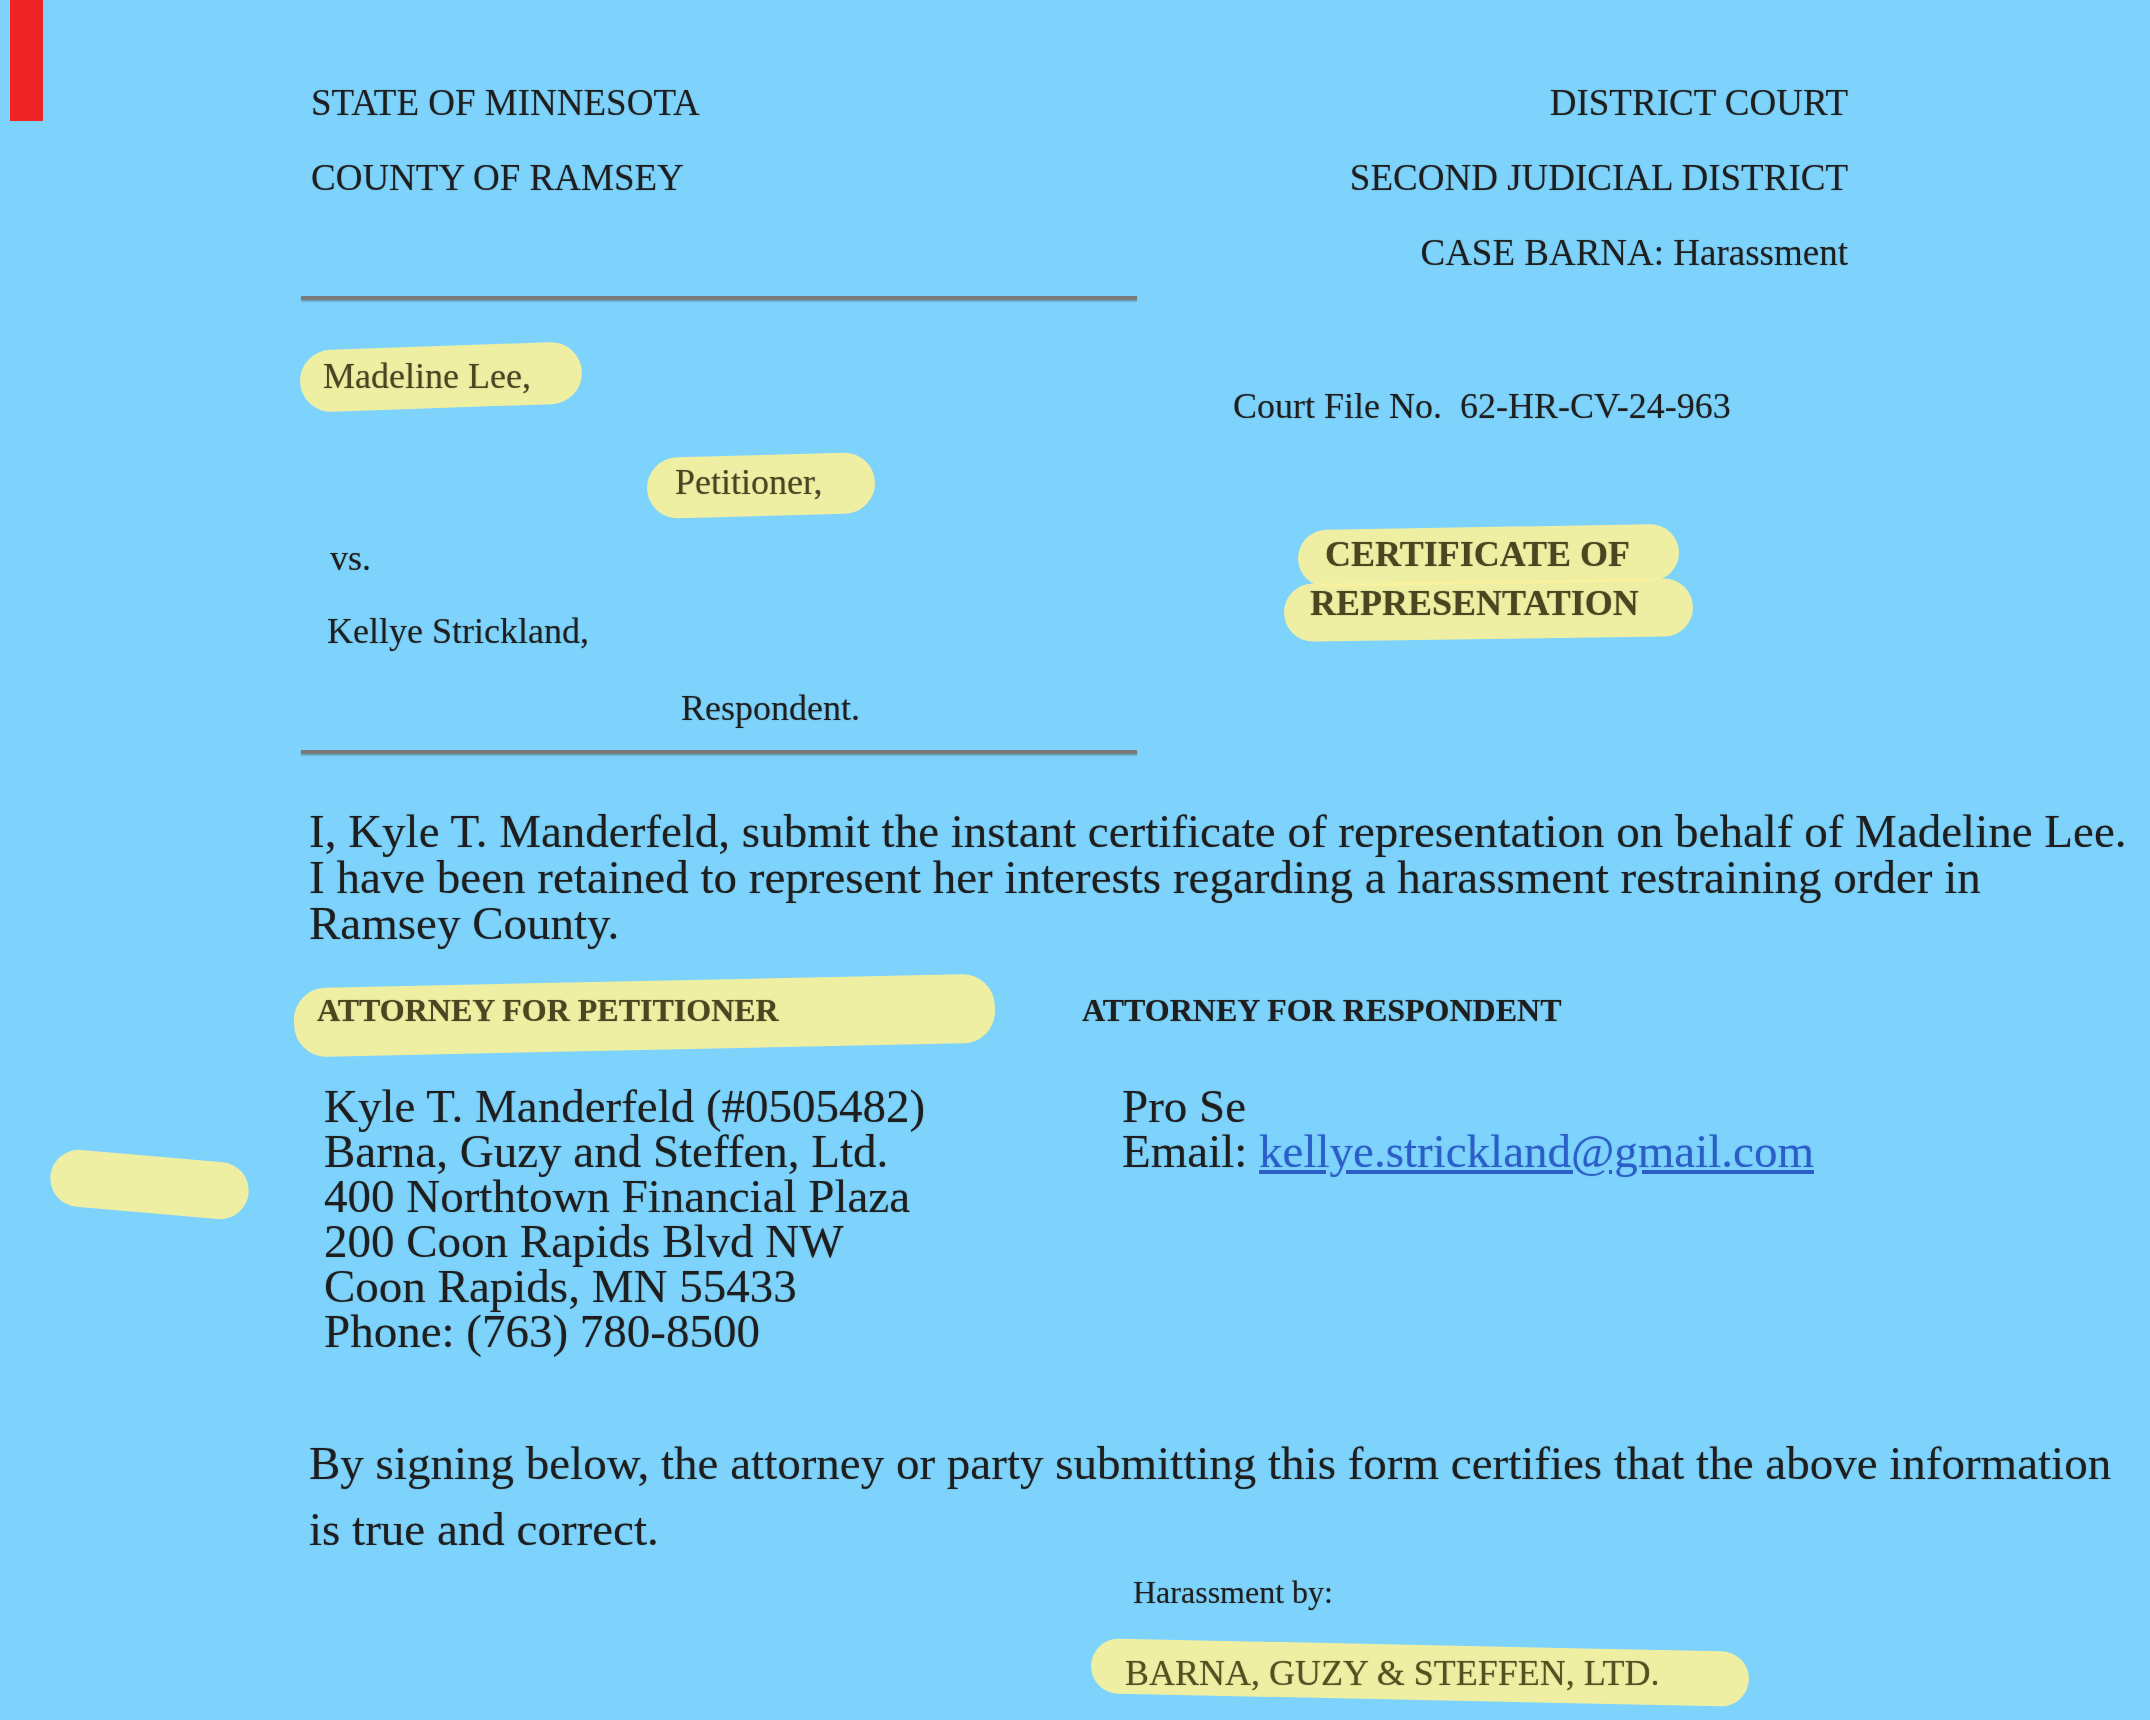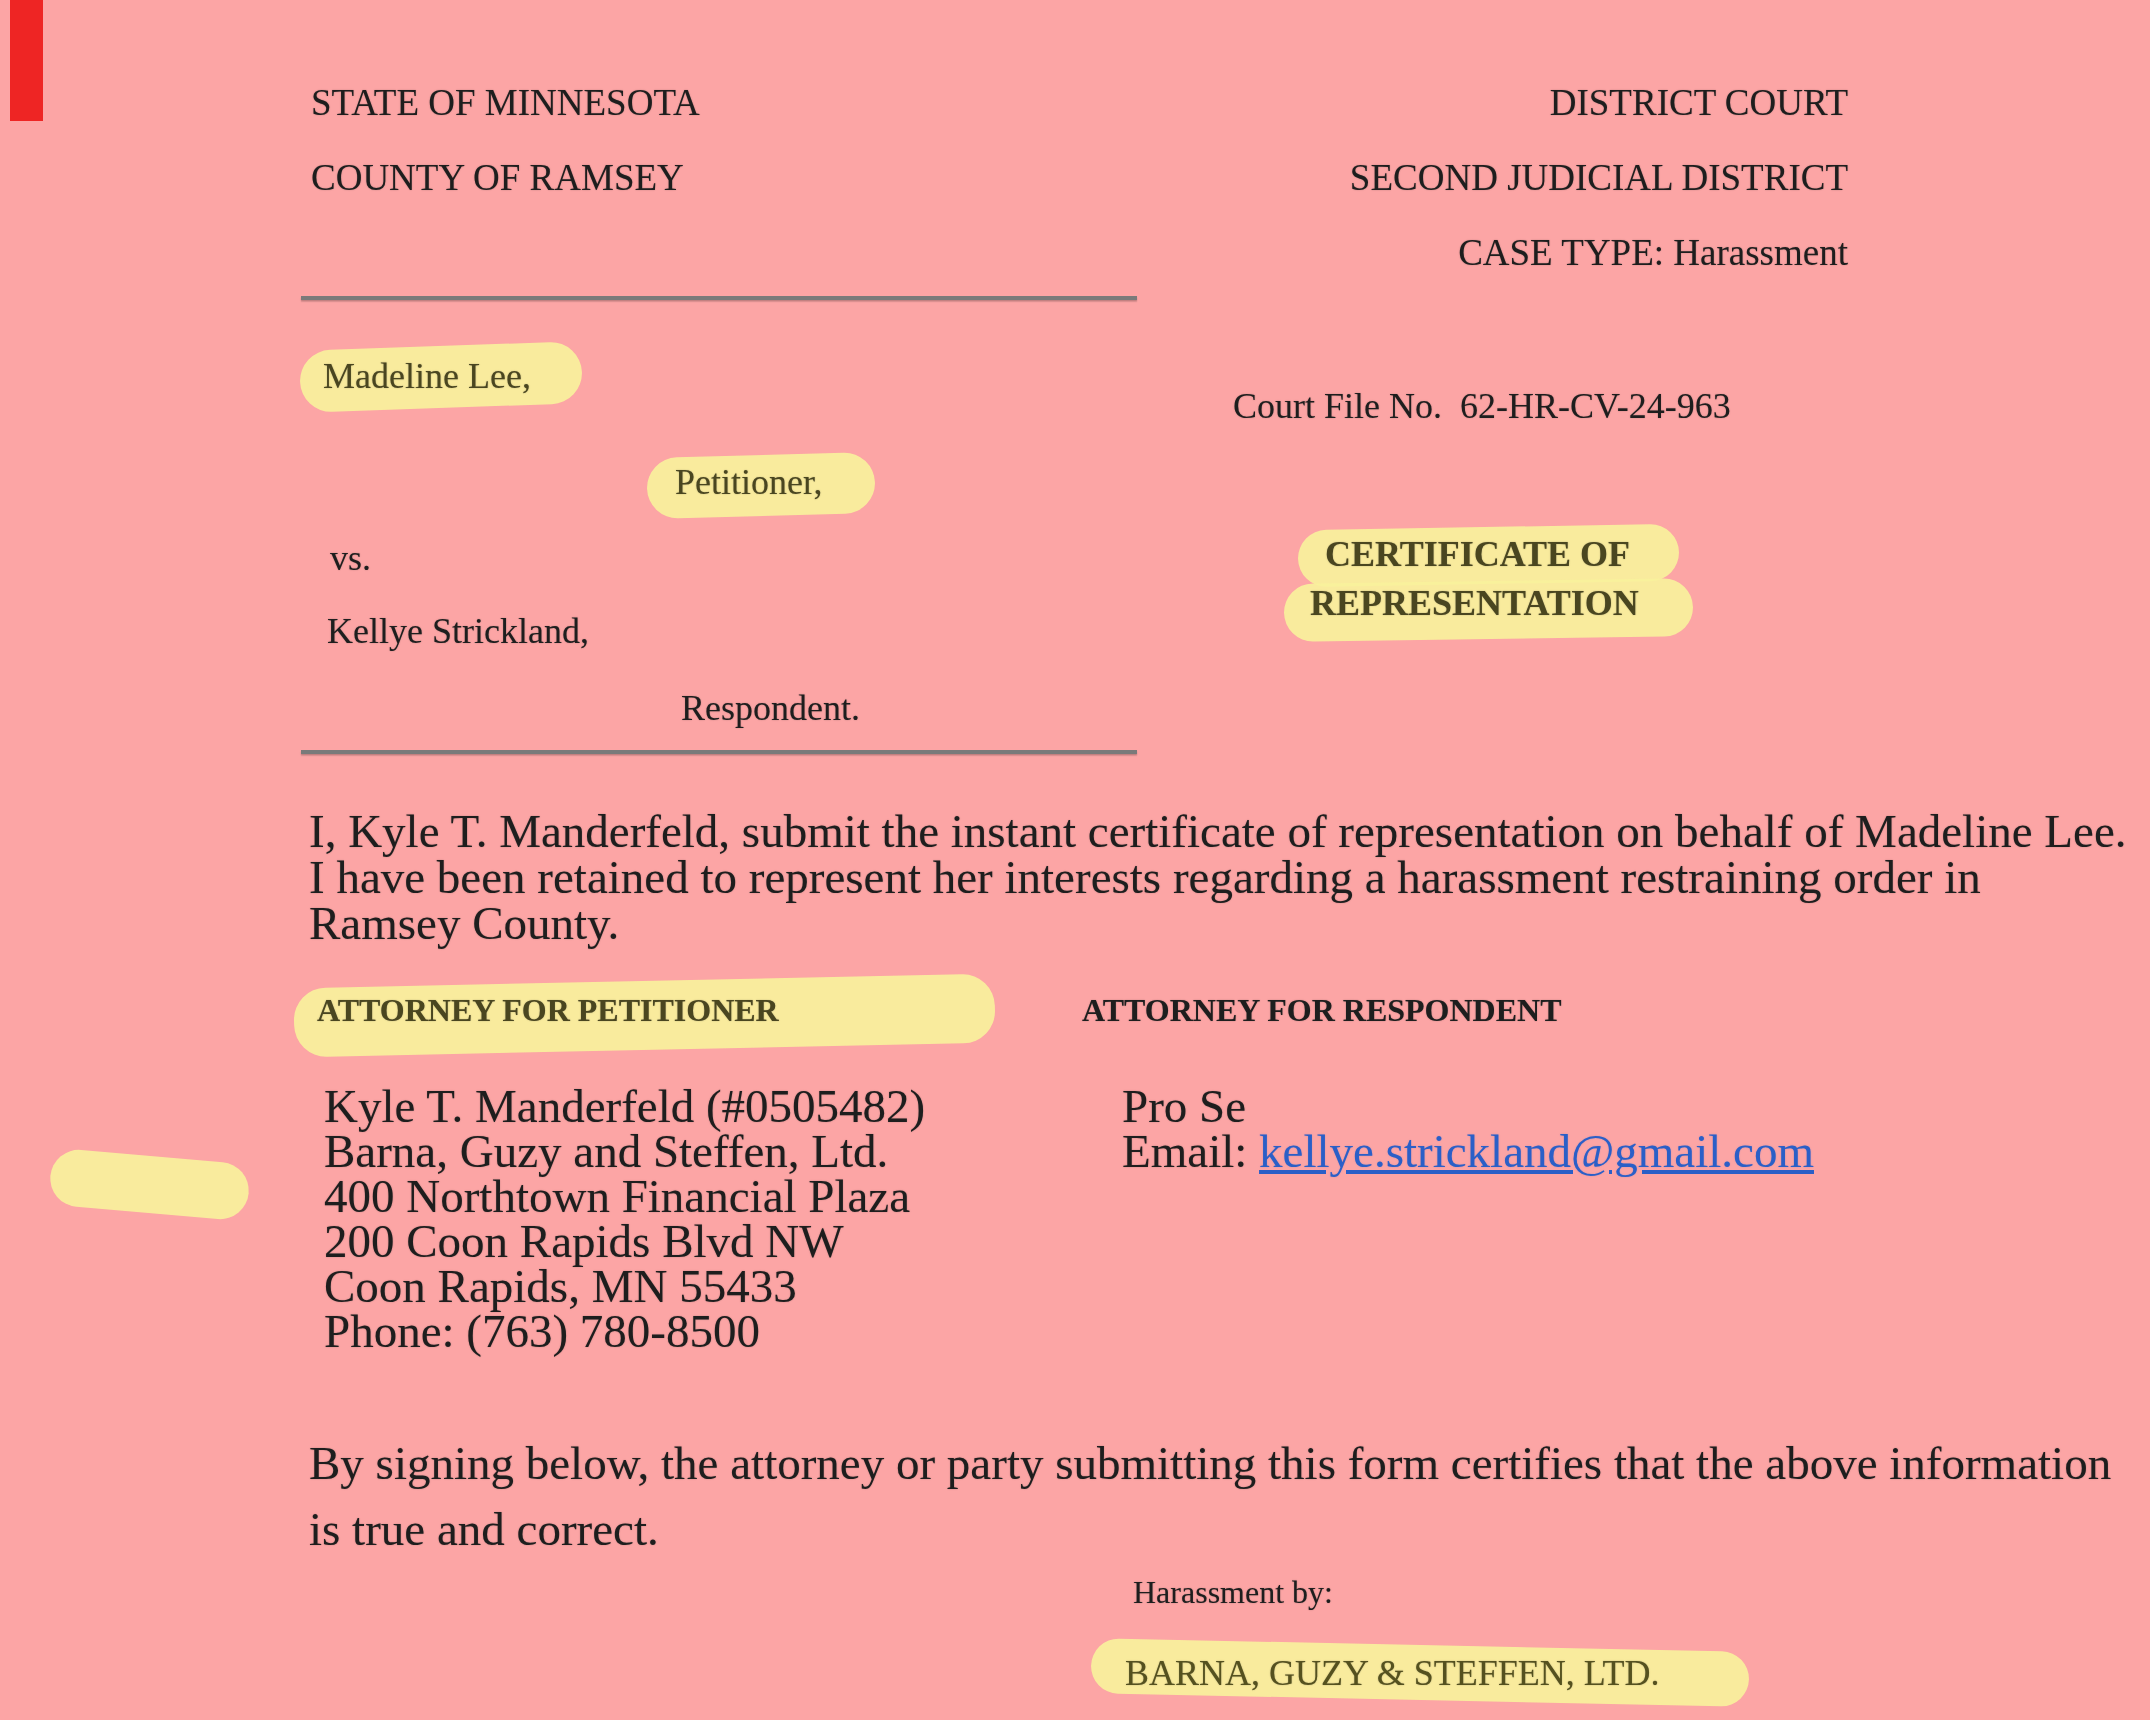--- a/index.html
+++ b/index.html
@@ -1,20 +1,20 @@
 <!DOCTYPE html>
 <html style="font-size:11px"><head>
 <meta charset="utf-8">
 <style>
   html,body{margin:0;padding:0;background:#ffffff;}
   #page{
     position:relative;
     width:2151px;
     height:1721px;
-    background:#fca5a5;
+    background:#7dd3fc;
     overflow:hidden;
     font-family:"Liberation Serif","DejaVu Serif",serif;
     color:#1e1e1e;
   }
   .t{
     position:absolute;
     white-space:pre;
     z-index:2;
     text-shadow:0 0 1.4px rgba(40,40,40,0.38);
     line-height:1.15;
@@ -65,21 +65,21 @@
 
 <div id="page">
 
   <div class="marker" style="left:9.7px;top:0;width:33px;height:121px;background:#ee2524;"></div>
 
   <div class="t fs54" style="left:311px;top:82px;">STATE OF MINNESOTA</div>
   <div class="t fs54" style="left:311px;top:157px;">COUNTY OF RAMSEY</div>
 
   <div class="t fs54 rightcol" style="top:82px;">DISTRICT COURT</div>
   <div class="t fs54 rightcol" style="top:157px;">SECOND JUDICIAL DISTRICT</div>
-  <div class="t fs54 rightcol" style="top:232px;">CASE TYPE: Harassment</div>
+  <div class="t fs54 rightcol" style="top:232px;">CASE BARNA: Harassment</div>
 
   <div class="rule" style="top:296px;"></div>
   <div class="rule" style="top:750px;"></div>
 
   <div class="hl" style="left:300px;top:346px;width:282px;height:62px;transform:rotate(-2deg);"></div>
   <div class="hl" style="left:647px;top:455px;width:228px;height:61px;transform:rotate(-1.6deg);"></div>
   <div class="hl" style="left:1298px;top:527px;width:381px;height:57px;transform:rotate(-1deg);"></div>
   <div class="hl" style="left:1284px;top:581px;width:409px;height:58px;transform:rotate(-0.8deg);"></div>
   <div class="hl" style="left:294px;top:981px;width:701px;height:69px;transform:rotate(-1.2deg);"></div>
   <div class="hl" style="left:50px;top:1156px;width:199px;height:57px;transform:rotate(5deg);"></div>

